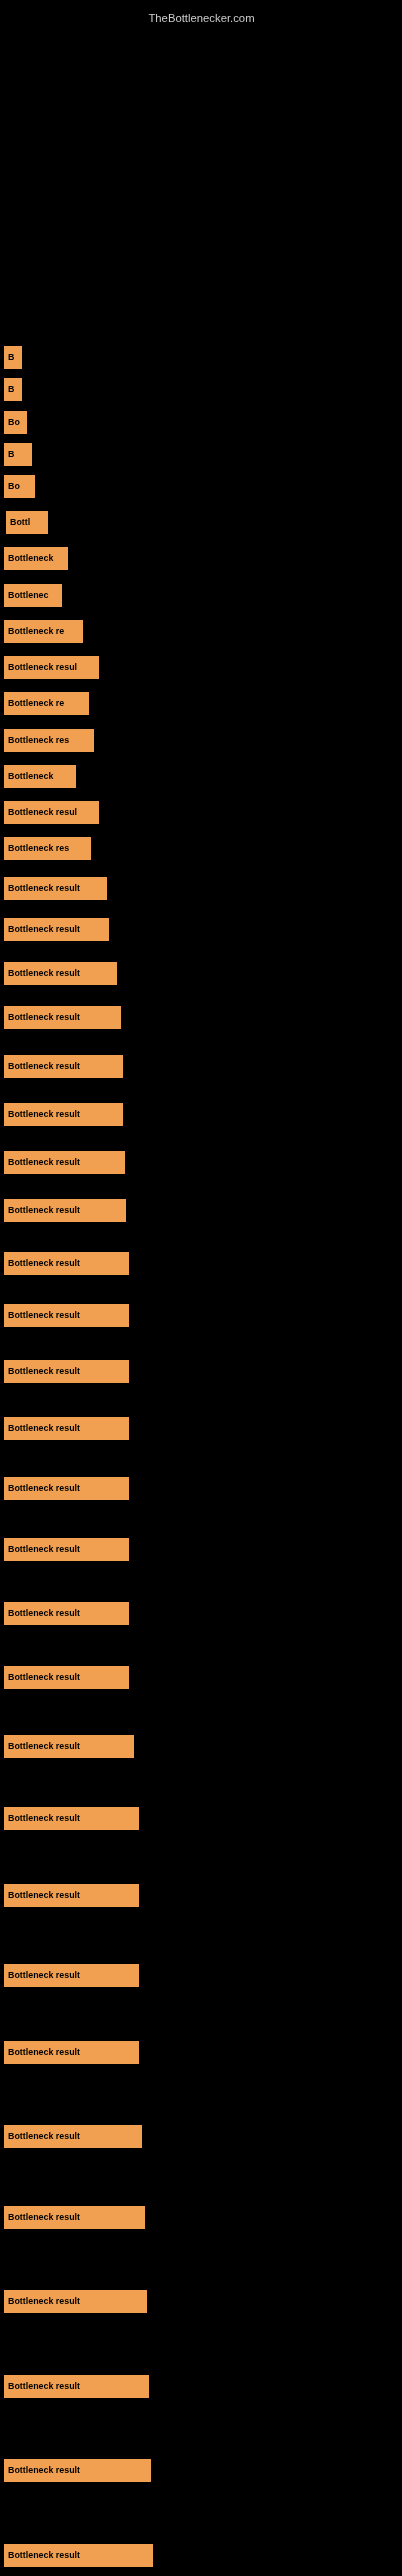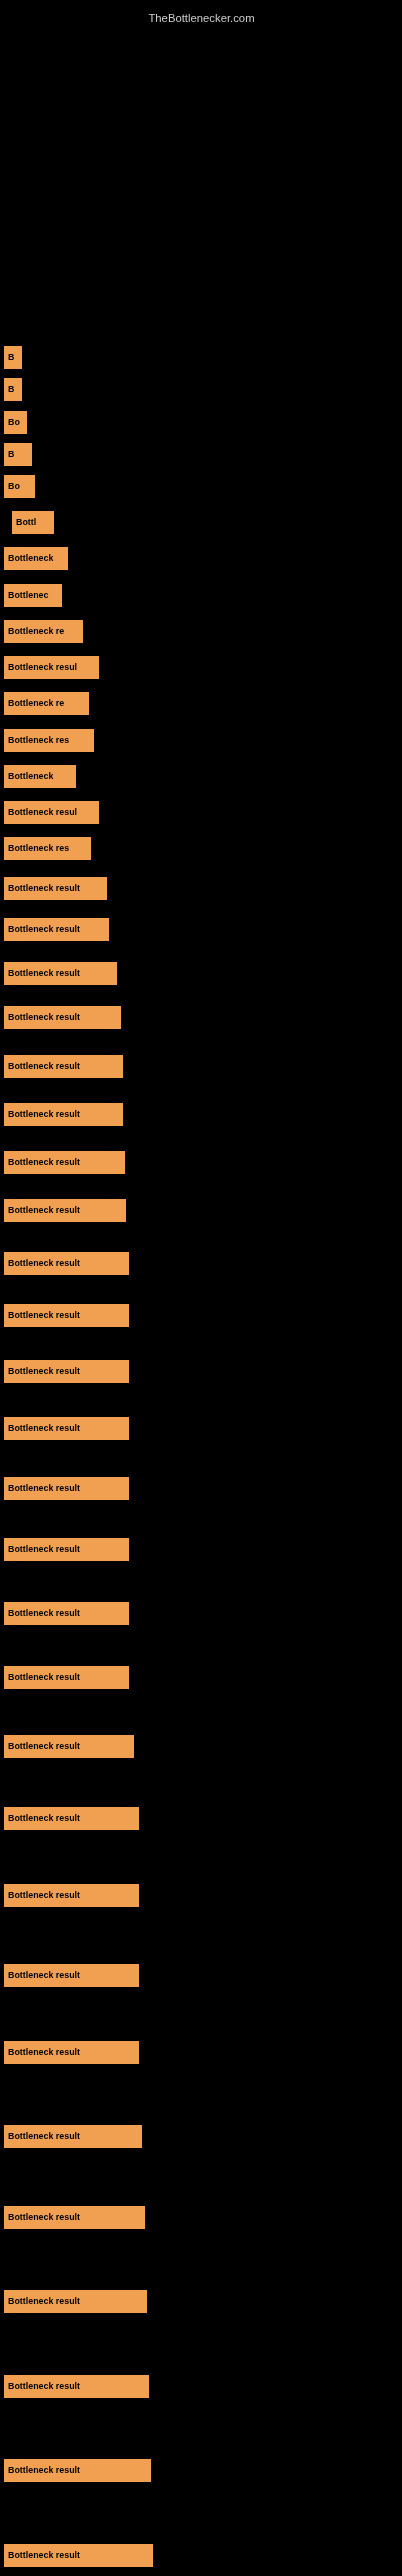--- a/index.html
+++ b/index.html
@@ -55,21 +55,21 @@
     </div>
     <div class="bar-container" style="top: 411px; left: 4px;">
       <div class="bar" style="width: 22.5px;">Bo</div>
     </div>
     <div class="bar-container" style="top: 443px; left: 4px;">
       <div class="bar" style="width: 28px;">B</div>
     </div>
     <div class="bar-container" style="top: 475px; left: 4px;">
       <div class="bar" style="width: 31px;">Bo</div>
     </div>
-    <div class="bar-container" style="top: 511px; left: 12px;">
+    <div class="bar-container" style="top: 511px; left: 6px;">
       <div class="bar" style="width: 42px;">Bottl</div>
     </div>
     <div class="bar-container" style="top: 547px; left: 4px;">
       <div class="bar" style="width: 64px;">Bottleneck </div>
     </div>
     <div class="bar-container" style="top: 584px; left: 4px;">
       <div class="bar" style="width: 58px;">Bottlenec</div>
     </div>
     <div class="bar-container" style="top: 620px; left: 4px;">
       <div class="bar" style="width: 79px;">Bottleneck re</div>

